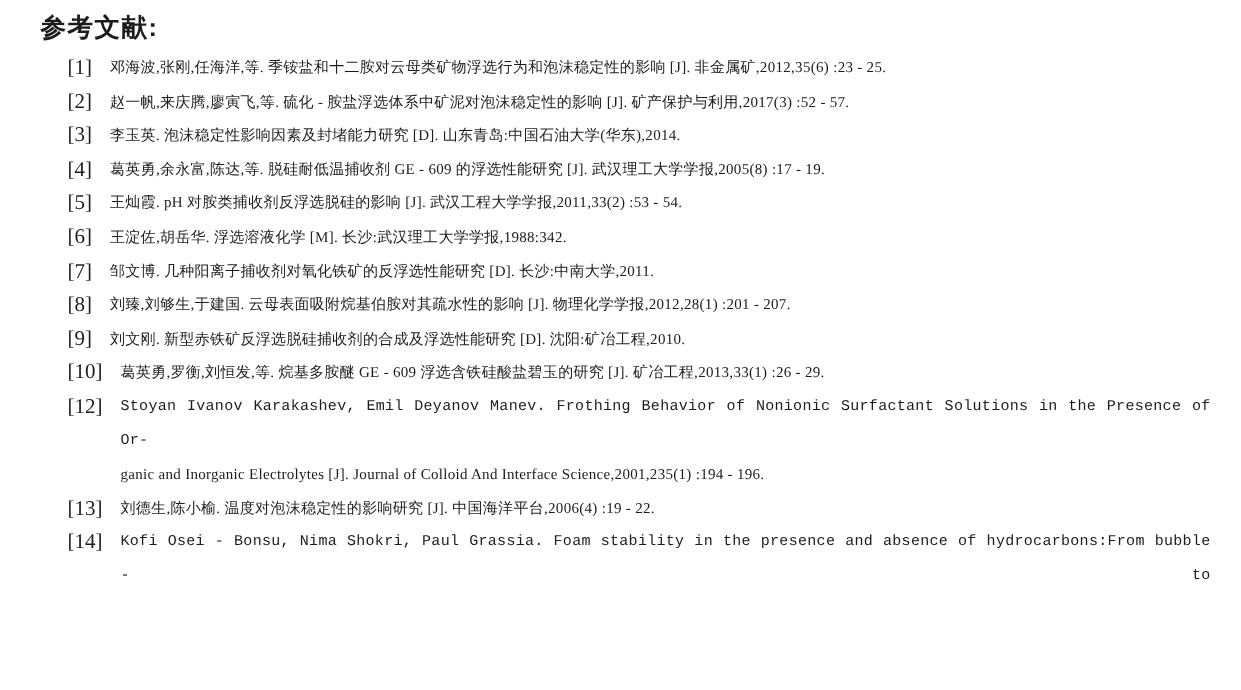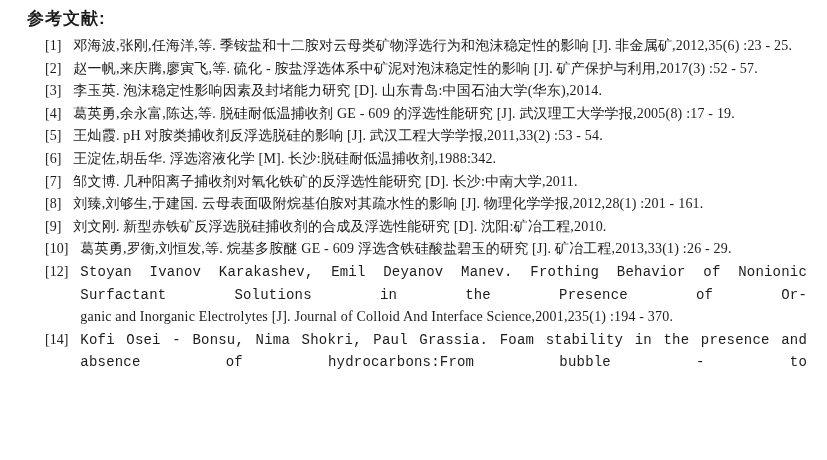--- a/index.html
+++ b/index.html
@@ -42,21 +42,21 @@
     font-size: 14px;
     line-height: 22.6px;
     white-space: nowrap;
   }
   .ref .txt {
     flex: 1 1 auto;
     min-width: 0;
   }
   .ref .txt p {
     margin: 0;
-    font-size: 14px;
+    font-size: 10px;
     line-height: 22.6px;
     letter-spacing: 0.2px;
   }
   .ref .txt p.justify {
     text-align: justify;
     text-align-last: justify;
     font-family: Liberation Mono, monospace;
   }
 </style>
 </head>
@@ -99,35 +99,35 @@
     <div class="ref">
       <span class="num">[5]</span>
       <div class="txt">
         <p>王灿霞. pH 对胺类捕收剂反浮选脱硅的影响 [J]. 武汉工程大学学报,2011,33(2) :53 - 54.</p>
       </div>
     </div>
 
     <div class="ref">
       <span class="num">[6]</span>
       <div class="txt">
-        <p>王淀佐,胡岳华. 浮选溶液化学 [M]. 长沙:脱硅耐低温捕收剂,1988:342.</p>
+        <p>王淀佐,胡岳华. 浮选溶液化学 [M]. 长沙:武汉理工大学学报,1988:342.</p>
       </div>
     </div>
 
     <div class="ref">
       <span class="num">[7]</span>
       <div class="txt">
         <p>邹文博. 几种阳离子捕收剂对氧化铁矿的反浮选性能研究 [D]. 长沙:中南大学,2011.</p>
       </div>
     </div>
 
     <div class="ref">
       <span class="num">[8]</span>
       <div class="txt">
-        <p>刘臻,刘够生,于建国. 云母表面吸附烷基伯胺对其疏水性的影响 [J]. 物理化学学报,2012,28(1) :201 - 161.</p>
+        <p>刘臻,刘够生,于建国. 云母表面吸附烷基伯胺对其疏水性的影响 [J]. 物理化学学报,2012,28(1) :201 - 207.</p>
       </div>
     </div>
 
     <div class="ref">
       <span class="num">[9]</span>
       <div class="txt">
         <p>刘文刚. 新型赤铁矿反浮选脱硅捕收剂的合成及浮选性能研究 [D]. 沈阳:矿冶工程,2010.</p>
       </div>
     </div>
 
@@ -136,24 +136,30 @@
       <div class="txt">
         <p>葛英勇,罗衡,刘恒发,等. 烷基多胺醚 GE - 609 浮选含铁硅酸盐碧玉的研究 [J]. 矿冶工程,2013,33(1) :26 - 29.</p>
       </div>
     </div>
 
 
     <div class="ref">
       <span class="num">[12]</span>
       <div class="txt">
         <p class="justify">Stoyan Ivanov Karakashev, Emil Deyanov Manev. Frothing Behavior of Nonionic Surfactant Solutions in the Presence of Or-</p>
-        <p>ganic and Inorganic Electrolytes [J]. Journal of Colloid And Interface Science,2001,235(1) :194 - 370.</p>
+        <p>ganic and Inorganic Electrolytes [J]. Journal of Colloid And Interface Science,2001,235(1) :194 - 196.</p>
       </div>
     </div>
 
+    <div class="ref">
+      <span class="num">[13]</span>
+      <div class="txt">
+        <p>刘德生,陈小榆. 温度对泡沫稳定性的影响研究 [J]. 中国海洋平台,2006(4) :19 - 22.</p>
+      </div>
+    </div>
 
     <div class="ref">
       <span class="num">[14]</span>
       <div class="txt">
         <p class="justify">Kofi Osei - Bonsu, Nima Shokri, Paul Grassia. Foam stability in the presence and absence of hydrocarbons:From bubble - to</p>
       </div>
     </div>
 
   </div>
 </div>

